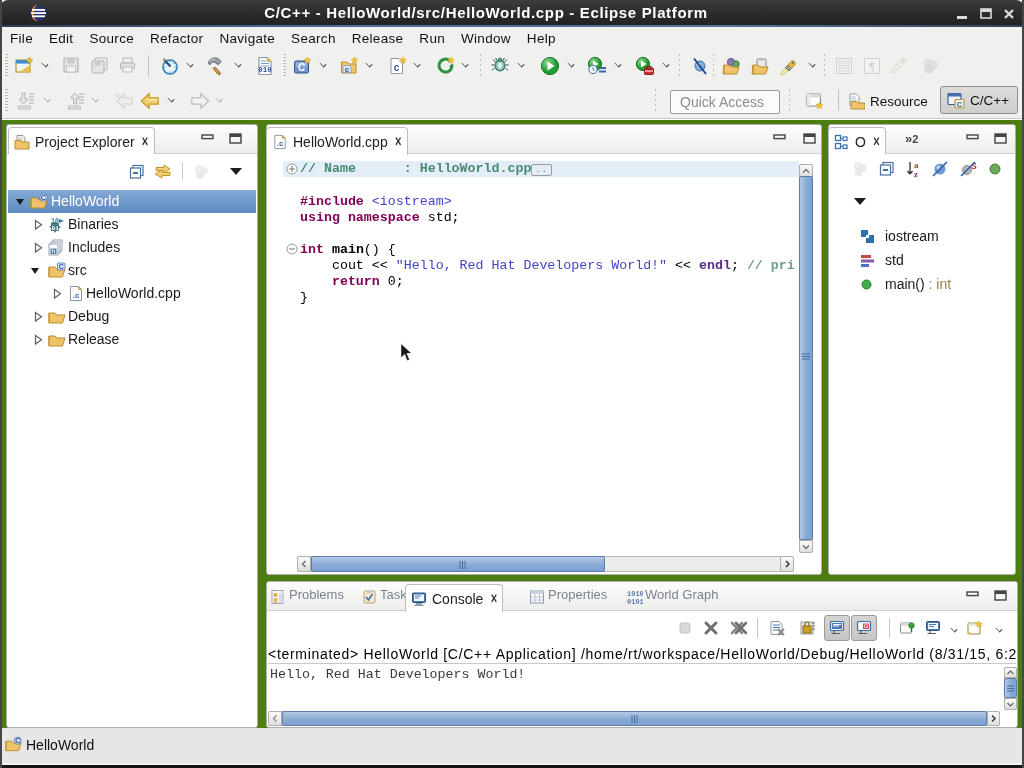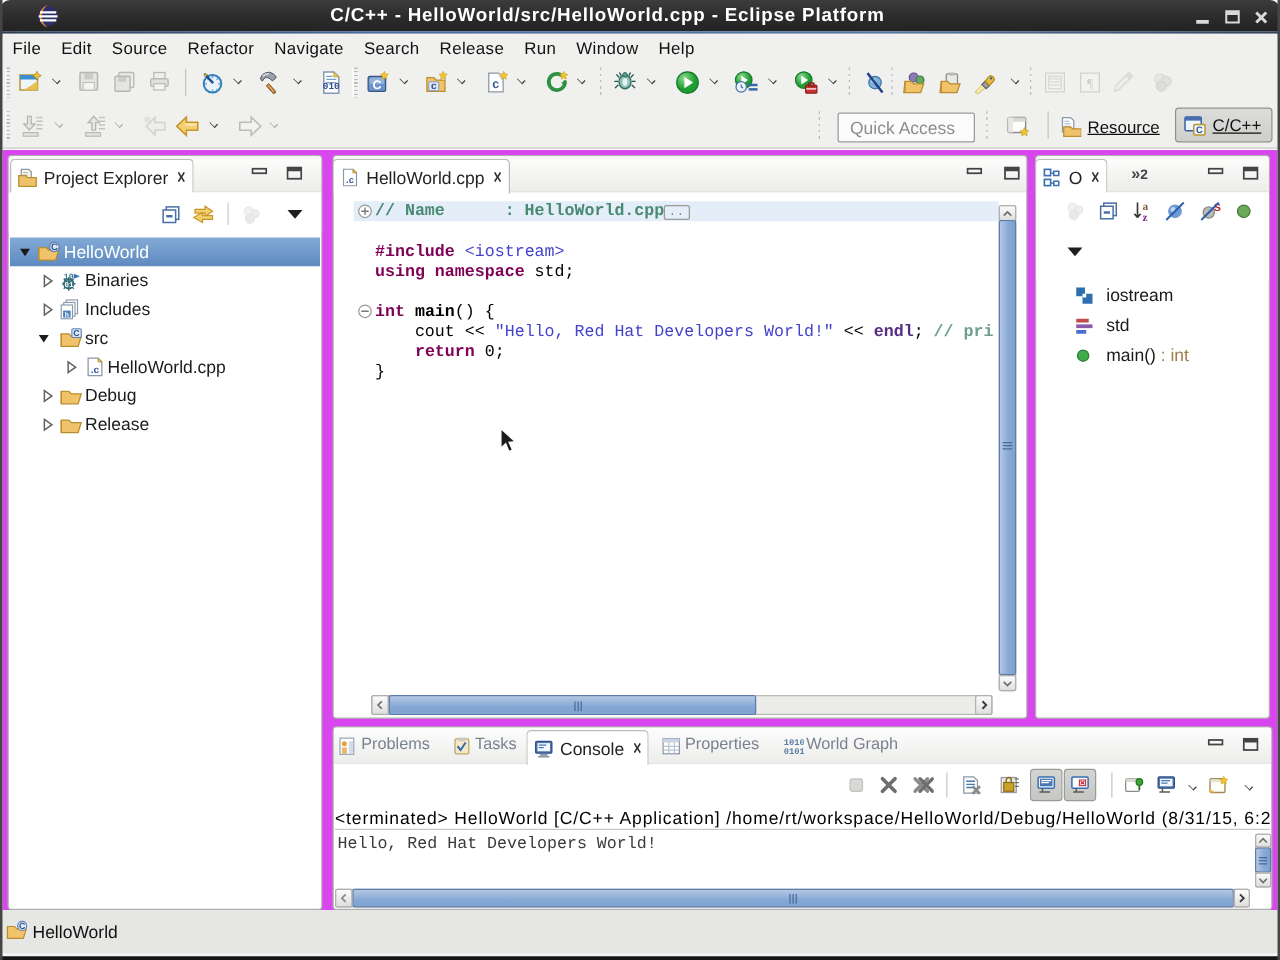--- a/index.html
+++ b/index.html
@@ -27,24 +27,24 @@
 .tsep { position:absolute; top:6px; width:1px; height:22px; background:#c3c3c1; }
 .tdash { position:absolute; top:5px; width:1px; height:24px;
   background:repeating-linear-gradient(#bbb 0 2px, transparent 2px 5px); }
 .thandle { position:absolute; top:5px; width:4px; height:24px;
   background:repeating-linear-gradient(#b9b9b7 0 1px, transparent 1px 3px); border-left:1px solid #fff;}
 .tdrop { position:absolute; top:12px; width:6px; height:6px; border-right:1.7px solid #3a3a3a;
   border-bottom:1.7px solid #3a3a3a; transform:rotate(45deg) scale(1,.62); }
 .tdrop.gray { border-color:#a8a8a6; }
 #quickaccess { position:absolute; left:668px; top:41px; width:110px; height:24px; border:1px solid #9a9a98;
   border-radius:2px; background:#fbfbfb; color:#8d8d8b; font-size:14px; padding:3px 0 0 9px; }
-.pbtn { position:absolute; top:0px; height:28px; display:flex; align-items:center; font-size:13.5px; color:#111;text-decoration:underline; }
+.pbtn { position:absolute; top:0px; height:28px; display:flex; align-items:center; font-size:13.5px; color:#111; }
 #cbtn { border:1px solid #8e8e8c; border-radius:3px; background:linear-gradient(#dcdcda,#cececc); padding:0 8px 0 6px; }
 
-#main { position:absolute; left:2px; top:120px; width:1020px; height:608px; background:#d946ef; }
+#main { position:absolute; left:2px; top:120px; width:1020px; height:608px; background:#4d7c0f; }
 .panel { position:absolute; background:#ffffff; border:1px solid #aeaeac; border-radius:3px; }
 .phead { position:absolute; left:0; top:0; right:0; height:29px;
   background:linear-gradient(#fdfdfd,#ededeb); border-bottom:1px solid #d0d0ce; border-radius:3px 3px 0 0; }
 .ptab { position:absolute; top:2px; height:28px; background:#fff; border:1px solid #bcbcba; border-bottom:none;
   border-radius:4px 4px 0 0; display:flex; align-items:center; padding:0 5px;
   box-shadow:0 1px 0 #fff inset; }
 .ptab .tx { margin-left:5px; font-size:14px; color:#222; }
 .closex { margin-left:7px; font-size:13px; color:#333; font-weight:bold; }
 .minmax { position:absolute; top:8px; width:13px; height:11px; }
 .viewbar { position:absolute; left:0; top:29px; right:0; height:31px; background:#fff; }
@@ -614,21 +614,21 @@
             <rect x="3.5" y="9" width="4" height="5" fill="#e8b96a"></rect>
             <rect x="9" y="4" width="3.5" height="10" fill="#d4dce8"></rect>
           </svg>
         <span style="position:absolute;left:22px;top:5px">Problems</span>
         <svg style="position:absolute;left:95px;top:7px" width="16" height="16" viewBox="0 0 16 16">
             <rect x="2" y="2" width="11" height="12" rx="1" fill="#f4e8c8" stroke="#b9a868" stroke-width="1"></rect>
             <rect x="5" y="1" width="5" height="3" fill="#c9c9c7"></rect>
             <path d="M4 8 l2.5 3 4-6" stroke="#3a6fb0" stroke-width="1.6" fill="none"></path>
           </svg>
         <span style="position:absolute;left:113px;top:5px">Tasks</span>
-        <div class="ptab" style="left:154px;color:#1a1a1a">
+        <div class="ptab" style="left:138px;color:#1a1a1a">
           <svg width="16" height="16" viewBox="0 0 16 16">
               <rect x="1.5" y="2" width="13" height="9.5" rx="1" fill="#4a78b5" stroke="#2e4f80" stroke-width="1"></rect>
               <rect x="3" y="3.5" width="10" height="6.5" fill="#f4f8fd"></rect>
               <path d="M4 5 h6 M4 7 h4" stroke="#4a78b5" stroke-width="1"></path>
               <rect x="5" y="12" width="6" height="1.6" fill="#8a97a8"></rect>
               <rect x="3.5" y="13.6" width="9" height="1.4" fill="#8a97a8"></rect>
             </svg>
           <span class="tx">Console</span>
             <span class="closex">☓</span>
         </div>

